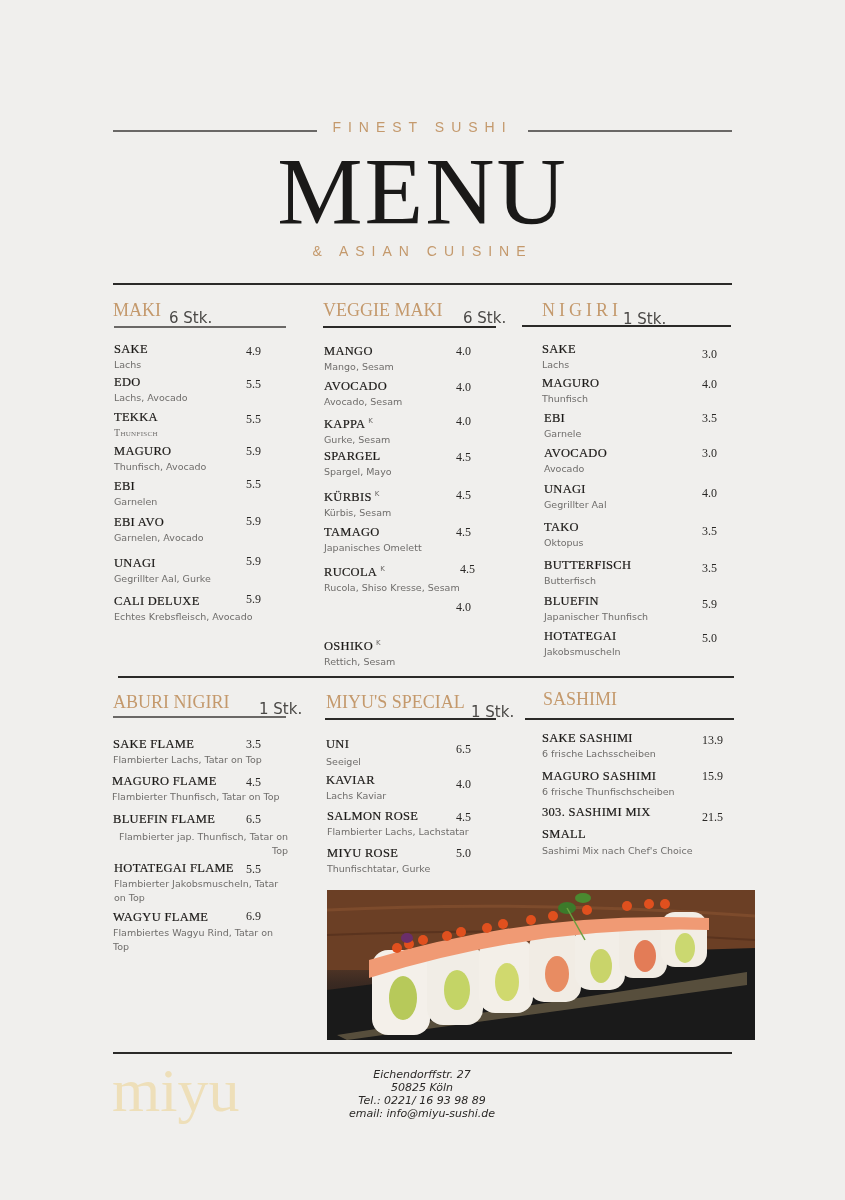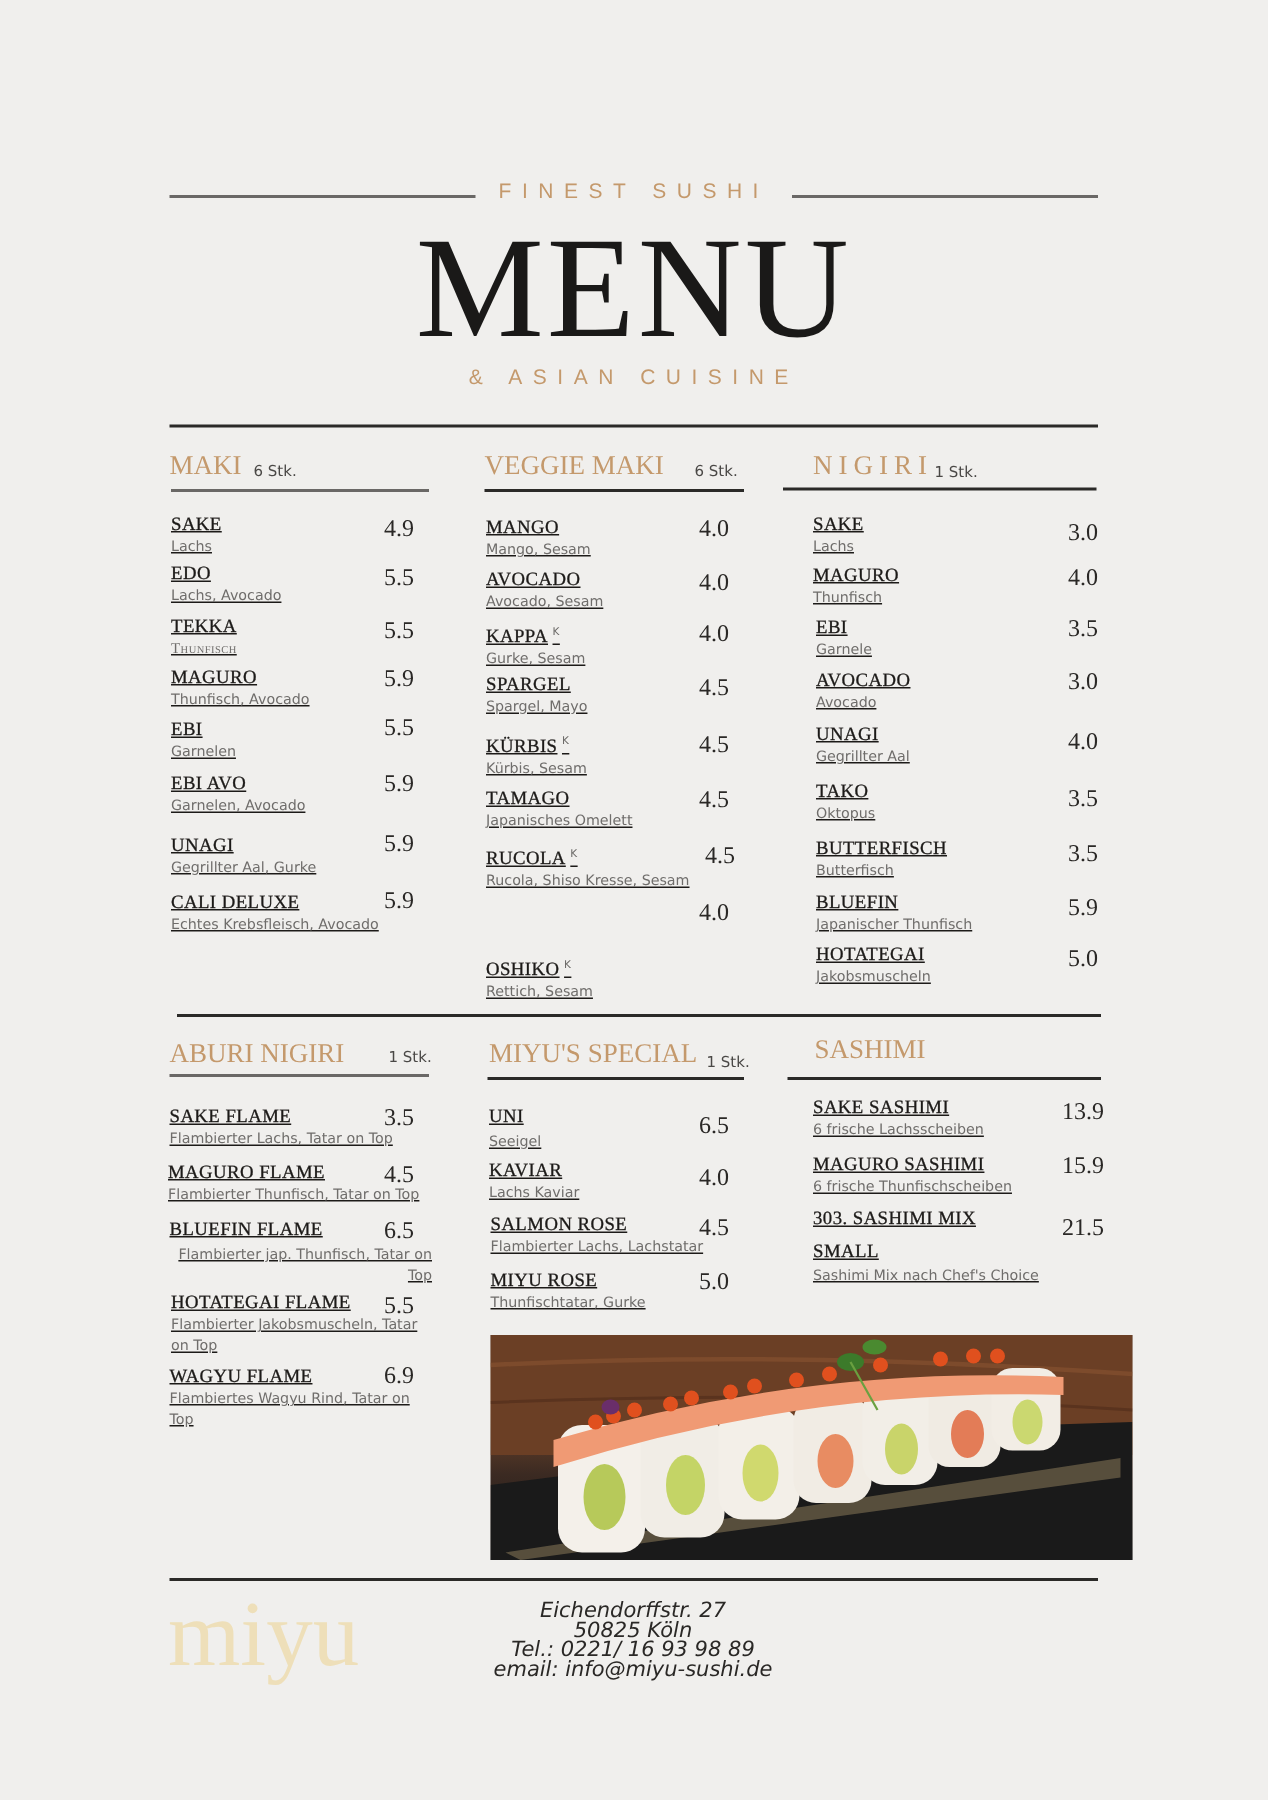--- a/index.html
+++ b/index.html
@@ -22,50 +22,50 @@
   .asian {
     position: absolute; top: 243px; left: 0; width: 845px; text-align: center;
     font-family: "Liberation Sans", sans-serif; font-size: 14px; letter-spacing: 7px; color: #c4996c;
   }
 
   .sec-title {
     position: absolute; font-family: "Liberation Serif", serif; font-size: 18px; color: #c4996c; white-space: nowrap;
   }
   .sec-title.spaced { letter-spacing: 4px; }
   .sec-note {
-    position: absolute; font-family: "DejaVu Sans", sans-serif; font-size: 10px; color: #4a4846; white-space: nowrap;
-  }
-
-  .item { position: absolute; text-decoration: underline; }
+    position: absolute; font-family: "DejaVu Sans", sans-serif; font-size: 15px; color: #4a4846; white-space: nowrap;
+  }
+
+  .item { position: absolute; }
   .item-name {
     font-family: "Liberation Serif", serif; font-size: 12.5px; font-weight: normal; color: #1c1a18;
     letter-spacing: 0.3px; white-space: nowrap; line-height: 14px; -webkit-text-stroke: 0.2px #1c1a18;
   }
   .item-name sup { font-family: "DejaVu Sans", sans-serif; font-size: 7px; color: #6a6866; margin-left: 3px; -webkit-text-stroke: 0; }
   .item-desc {
     font-family: "DejaVu Sans", sans-serif; font-size: 9.5px; color: #6f6d6b; line-height: 14px; margin-top: 2px;
   }
   .item-desc.smallcaps { font-family: "Liberation Serif", serif; font-variant: small-caps; font-size: 10px; letter-spacing: 0.3px; }
   .price {
-    position: absolute; font-family: "Liberation Serif", serif; font-size: 16px; color: #2a2826; text-align: center; width: 40px;
+    position: absolute; font-family: "Liberation Serif", serif; font-size: 12px; color: #2a2826; text-align: left; width: 40px;
   }
 
   .photo {
     position: absolute; left: 327px; top: 890px; width: 428px; height: 150px; overflow: hidden;
     background: linear-gradient(180deg, #5a3521 0%, #7a4a2c 30%, #3b2a22 62%, #161616 100%);
   }
   .photo svg { display: block; }
 
   .logo {
     position: absolute; left: 112px; top: 1064px; font-family: "Liberation Serif", serif;
     font-size: 62px; color: #eedfb9; line-height: 52px; letter-spacing: 0px;
   }
   .address {
     position: absolute; left: 322px; top: 1068px; width: 200px; text-align: center;
-    font-family: "DejaVu Sans", sans-serif; font-style: italic; font-size: 14px; color: #2a2826; line-height: 13px;
+    font-family: "DejaVu Sans", sans-serif; font-style: italic; font-size: 11px; color: #2a2826; line-height: 13px;
   }
 </style>
 </head>
 <body>
 
 <div class="rule grey thin" style="left:113px; top:130px; width:204px;"></div>
 <div class="rule grey thin" style="left:528px; top:130px; width:204px;"></div>
 <div class="finest">FINEST SUSHI</div>
 <div class="menu-title">MENU</div>
 <div class="asian">&amp; ASIAN CUISINE</div>

